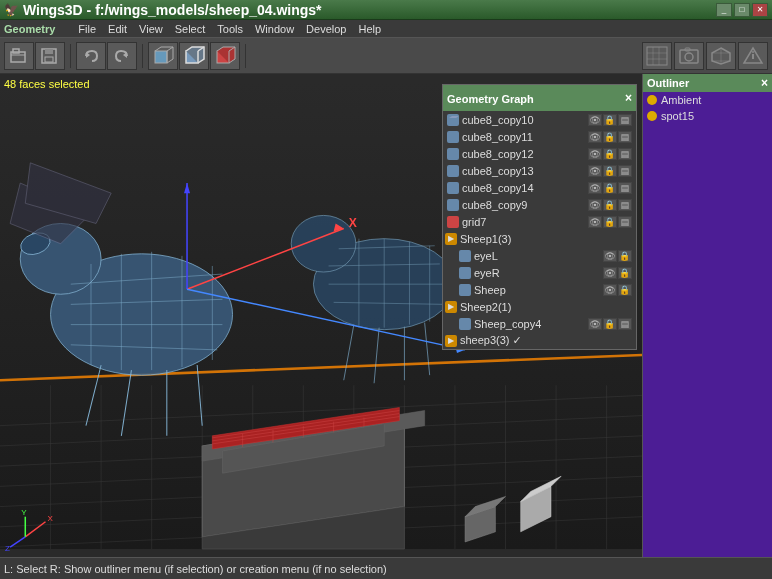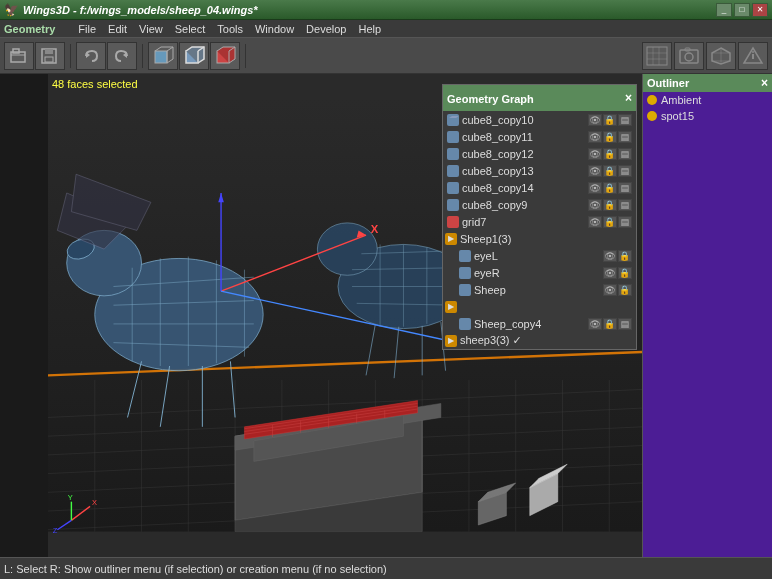--- a/index.html
+++ b/index.html
@@ -24,23 +24,22 @@
       padding: 0 4px;
       border-bottom: 1px solid #1a3a1a;
     }
     #title-bar .title-left {
       display: flex;
       align-items: center;
       gap: 4px;
     }
     #title-bar .title-text {
       color: #fff;
-      font-size: 11px;
+      font-size: 14px;
       font-weight: bold;
-      font-style: italic;
     }
     #title-bar .window-controls {
       display: flex;
       gap: 2px;
     }
     #title-bar .win-btn {
       width: 16px;
       height: 14px;
       background: #6a8a6a;
       border: 1px solid #3a5a3a;
@@ -383,21 +382,21 @@
     <div class="toolbar-btn" title="Info">
       <svg width="22" height="20" viewBox="0 0 22 20">
           <polygon points="2,17 11,2 20,17" fill="none" stroke="#888" stroke-width="1.5"></polygon>
           <line x1="11" y1="8" x2="11" y2="13" stroke="#888" stroke-width="2"></line>
           <circle cx="11" cy="6" r="1" fill="#888"></circle>
         </svg>
     </div>
   </div>
 </div>
 
-<div id="main-area" style="position:relative; height: calc(579px - 20px - 18px - 36px - 22px); display: flex; margin-left: 48px;">
+<div id="main-area" style="position:relative; height: calc(579px - 20px - 18px - 36px - 22px); display: flex;">
 
   <div id="viewport" style="flex:1; background: #2a2a2a; position:relative; overflow:hidden;">
 
     <div id="selection-info">48 faces selected</div>
 
     <svg id="model-canvas" viewBox="0 0 635 462" preserveAspectRatio="xMidYMid meet" style="position:absolute;top:0;left:0;width:100%;height:100%;">
 
       <defs>
         <linearGradient id="bgGrad" x1="0" y1="0" x2="0" y2="1">
           <stop offset="0%" stop-color="#2a2a2a"></stop>
@@ -680,20 +679,21 @@
         <div class="gg-icon"></div>
         <span class="gg-label">Sheep</span>
         <div class="gg-controls">
           <div class="gg-ctrl">👁</div>
           <div class="gg-ctrl">🔒</div>
         </div>
       </div>
 
       <div class="gg-item group-header">
         <div class="gg-icon gg-icon-folder">▶</div>
+        <span class="gg-label">Sheep2(1)</span>
       </div>
 
       <div class="gg-item child">
         <div class="gg-icon"></div>
         <span class="gg-label">Sheep_copy4</span>
         <div class="gg-controls">
           <div class="gg-ctrl">👁</div>
           <div class="gg-ctrl">🔒</div>
           <div class="gg-ctrl">▤</div>
         </div>

